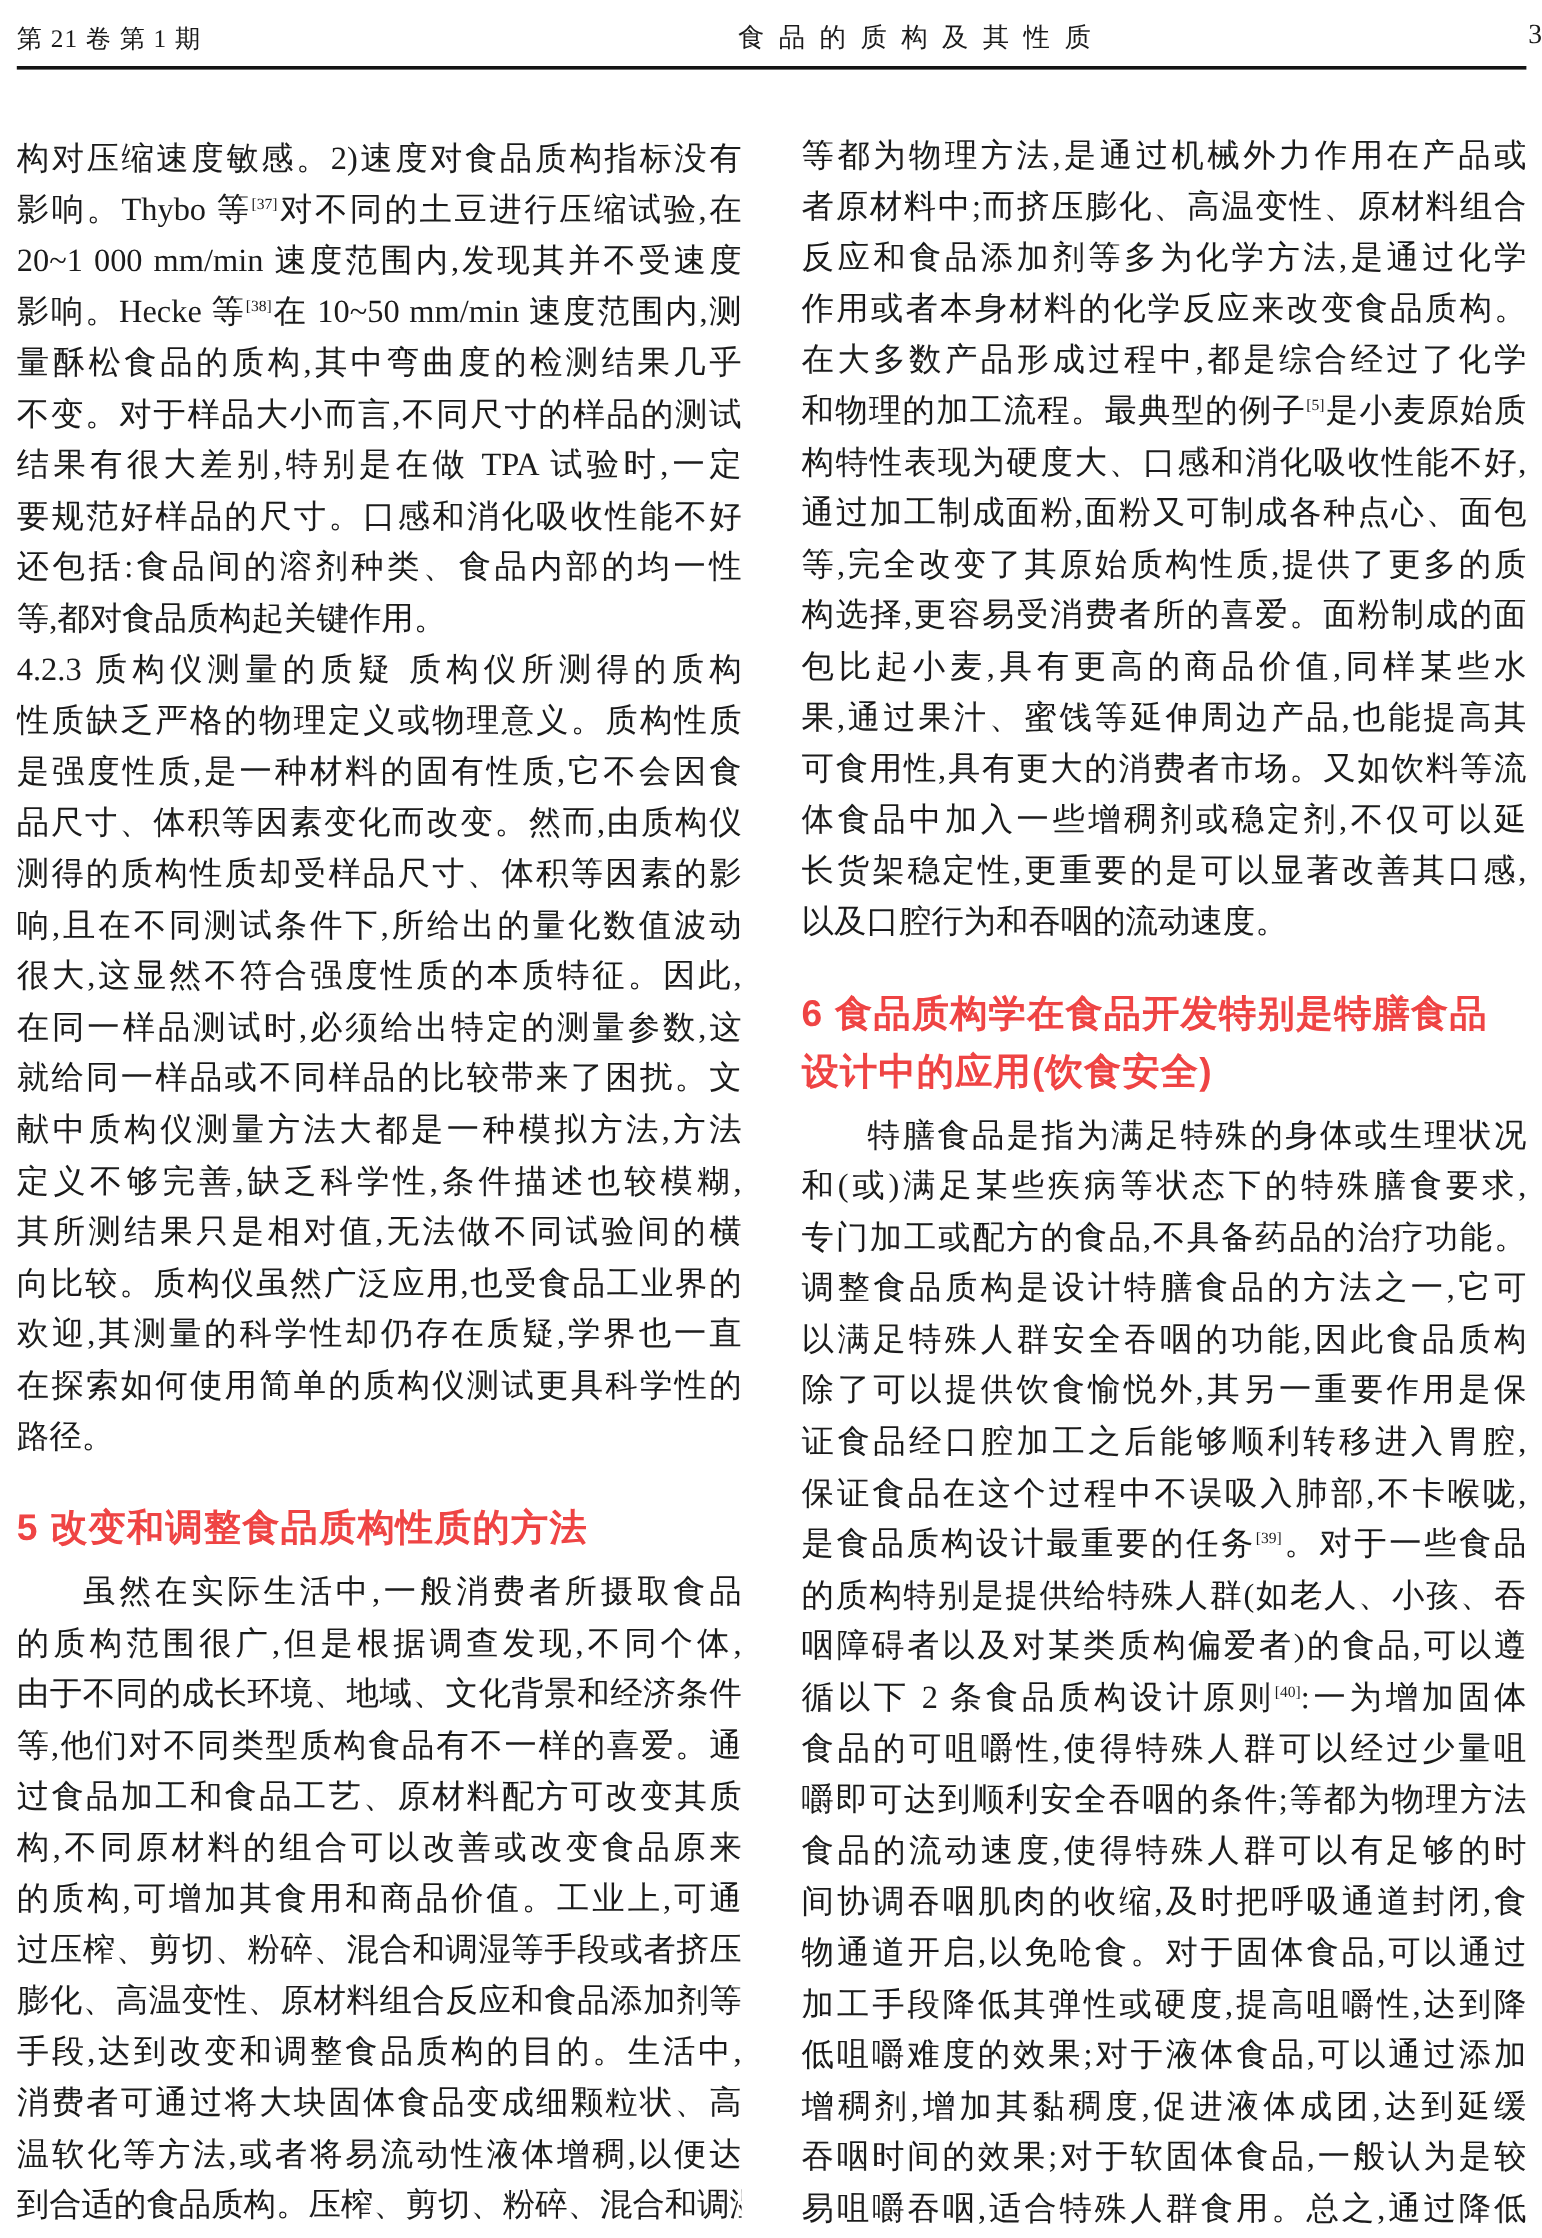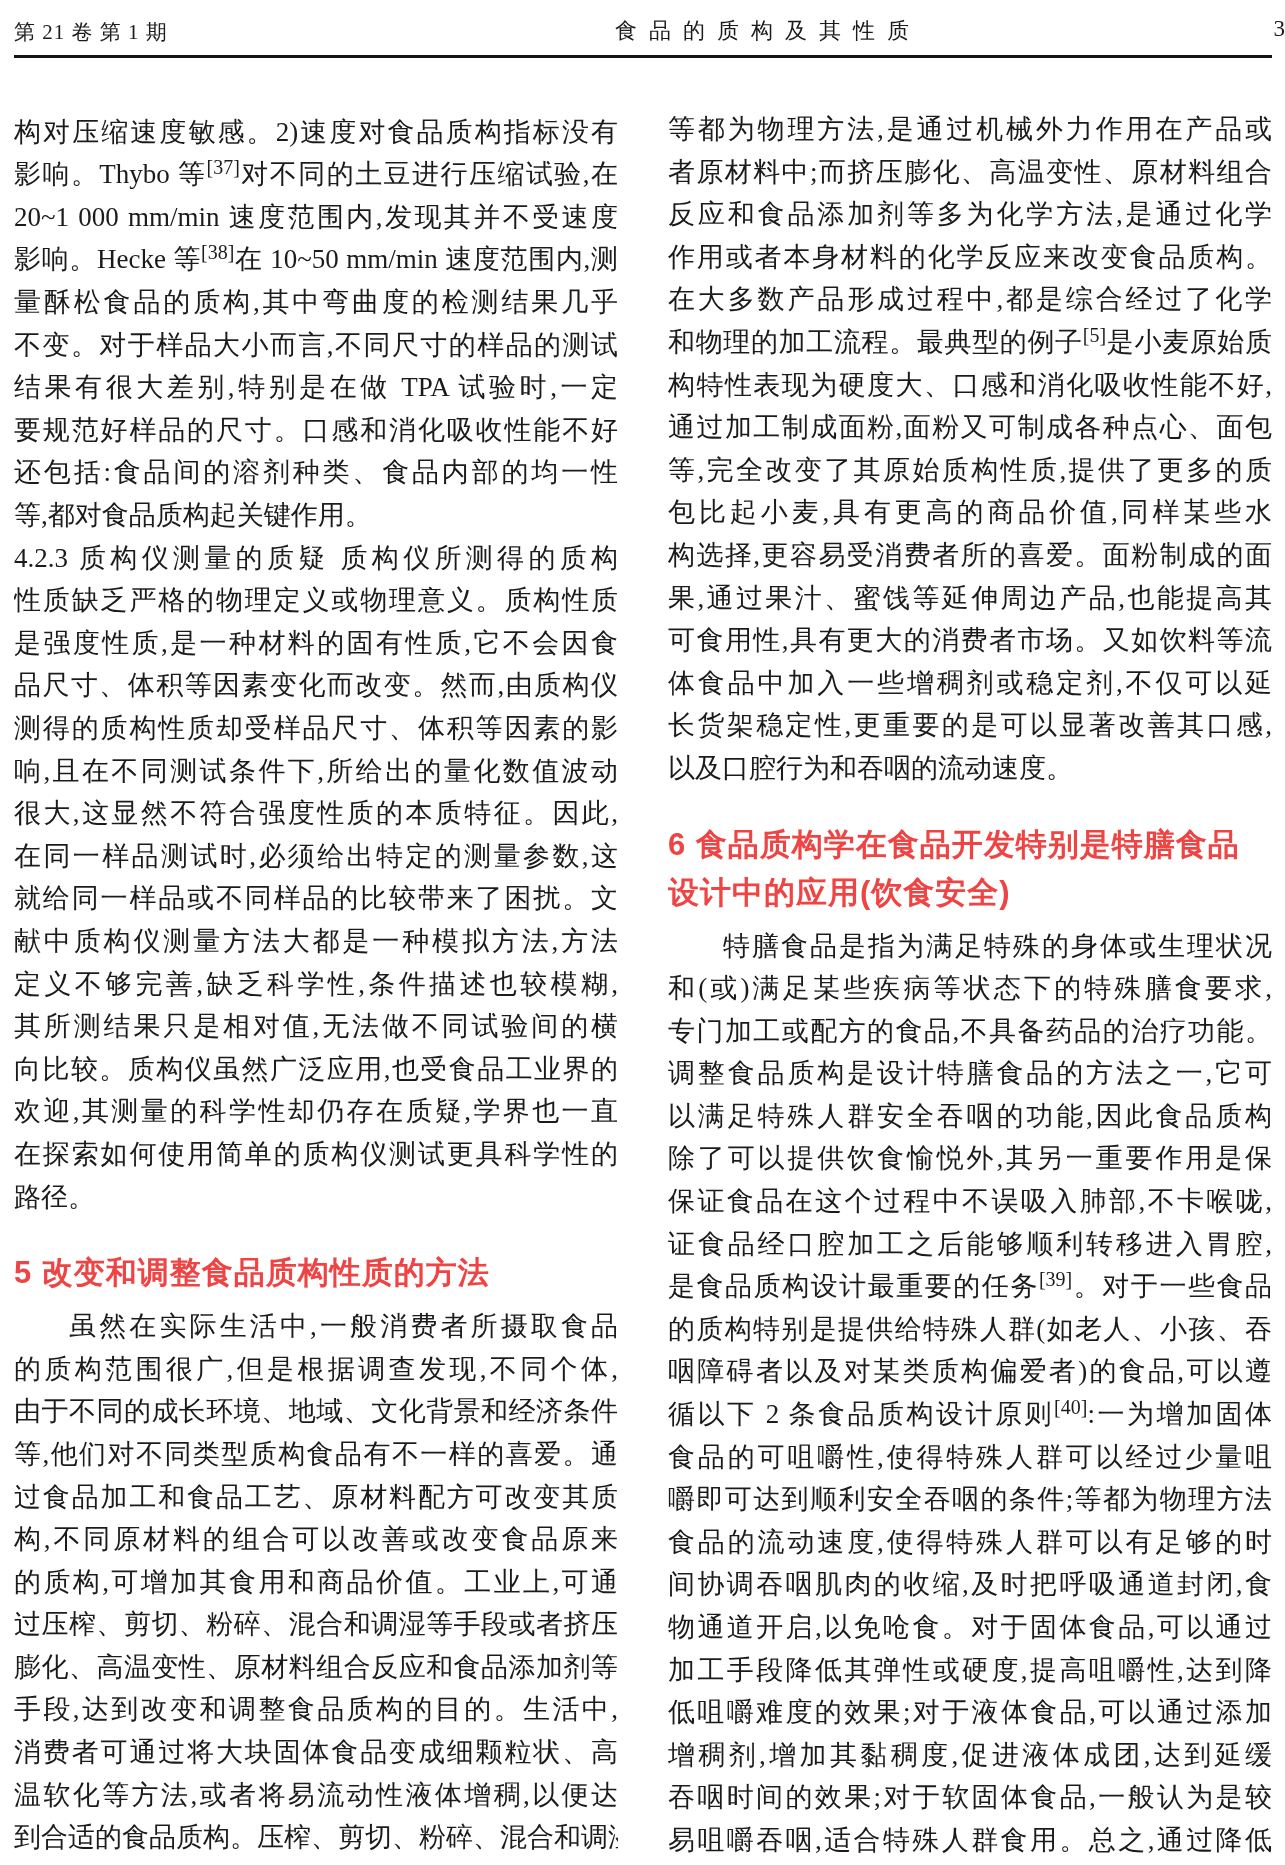--- a/index.html
+++ b/index.html
@@ -45,21 +45,21 @@
     line-height: 42.6px;
     font-size: 27px;
     text-align: justify;
     text-align-last: justify;
     overflow: hidden;
     white-space: nowrap;
   }
   .line.plain { text-align-last: left; }
   .line.indent { text-indent: 55px; }
   .line sup {
-    font-size: 20px;
+    font-size: 13px;
     line-height: 0;
     vertical-align: 9px;
     letter-spacing: 0;
   }
   
   .heading {
     margin: 31px 0 8px 0;
     font-family: "Liberation Sans", sans-serif;
     font-weight: bold;
     color: #ef4444;
@@ -137,41 +137,41 @@
         <div class="para">
           <div class="line">等都为物理方法,是通过机械外力作用在产品或</div>
           <div class="line">者原材料中;而挤压膨化、高温变性、原材料组合</div>
           <div class="line">反应和食品添加剂等多为化学方法,是通过化学</div>
           <div class="line">作用或者本身材料的化学反应来改变食品质构。</div>
           <div class="line">在大多数产品形成过程中,都是综合经过了化学</div>
           <div class="line">和物理的加工流程。最典型的例子<sup>[5]</sup>是小麦原始质</div>
           <div class="line">构特性表现为硬度大、口感和消化吸收性能不好,</div>
           <div class="line">通过加工制成面粉,面粉又可制成各种点心、面包</div>
           <div class="line">等,完全改变了其原始质构性质,提供了更多的质</div>
+          <div class="line">构选择,更容易受消费者所的喜爱。面粉制成的面</div>
           <div class="line">包比起小麦,具有更高的商品价值,同样某些水</div>
-          <div class="line">构选择,更容易受消费者所的喜爱。面粉制成的面</div>
           <div class="line">果,通过果汁、蜜饯等延伸周边产品,也能提高其</div>
           <div class="line">可食用性,具有更大的消费者市场。又如饮料等流</div>
           <div class="line">体食品中加入一些增稠剂或稳定剂,不仅可以延</div>
           <div class="line">长货架稳定性,更重要的是可以显著改善其口感,</div>
           <div class="line plain">以及口腔行为和吞咽的流动速度。</div>
         </div>
         <div class="heading">
           <div class="h-line">6  食品质构学在食品开发特别是特膳食品</div>
           <div class="h-line">设计中的应用(饮食安全)</div>
         </div>
         <div class="para">
           <div class="line indent">特膳食品是指为满足特殊的身体或生理状况</div>
           <div class="line">和(或)满足某些疾病等状态下的特殊膳食要求,</div>
           <div class="line">专门加工或配方的食品,不具备药品的治疗功能。</div>
           <div class="line">调整食品质构是设计特膳食品的方法之一,它可</div>
           <div class="line">以满足特殊人群安全吞咽的功能,因此食品质构</div>
           <div class="line">除了可以提供饮食愉悦外,其另一重要作用是保</div>
+          <div class="line">证食品经口腔加工之后能够顺利转移进入胃腔,</div>
           <div class="line">保证食品在这个过程中不误吸入肺部,不卡喉咙,</div>
-          <div class="line">证食品经口腔加工之后能够顺利转移进入胃腔,</div>
           <div class="line">是食品质构设计最重要的任务<sup>[39]</sup>。对于一些食品</div>
           <div class="line">的质构特别是提供给特殊人群(如老人、小孩、吞</div>
           <div class="line">咽障碍者以及对某类质构偏爱者)的食品,可以遵</div>
           <div class="line">循以下 2 条食品质构设计原则<sup>[40]</sup>:一为增加固体</div>
           <div class="line">食品的可咀嚼性,使得特殊人群可以经过少量咀</div>
           <div class="line">嚼即可达到顺利安全吞咽的条件;等都为物理方法</div>
           <div class="line">食品的流动速度,使得特殊人群可以有足够的时</div>
           <div class="line">间协调吞咽肌肉的收缩,及时把呼吸通道封闭,食</div>
           <div class="line">物通道开启,以免呛食。对于固体食品,可以通过</div>
           <div class="line">加工手段降低其弹性或硬度,提高咀嚼性,达到降</div>

